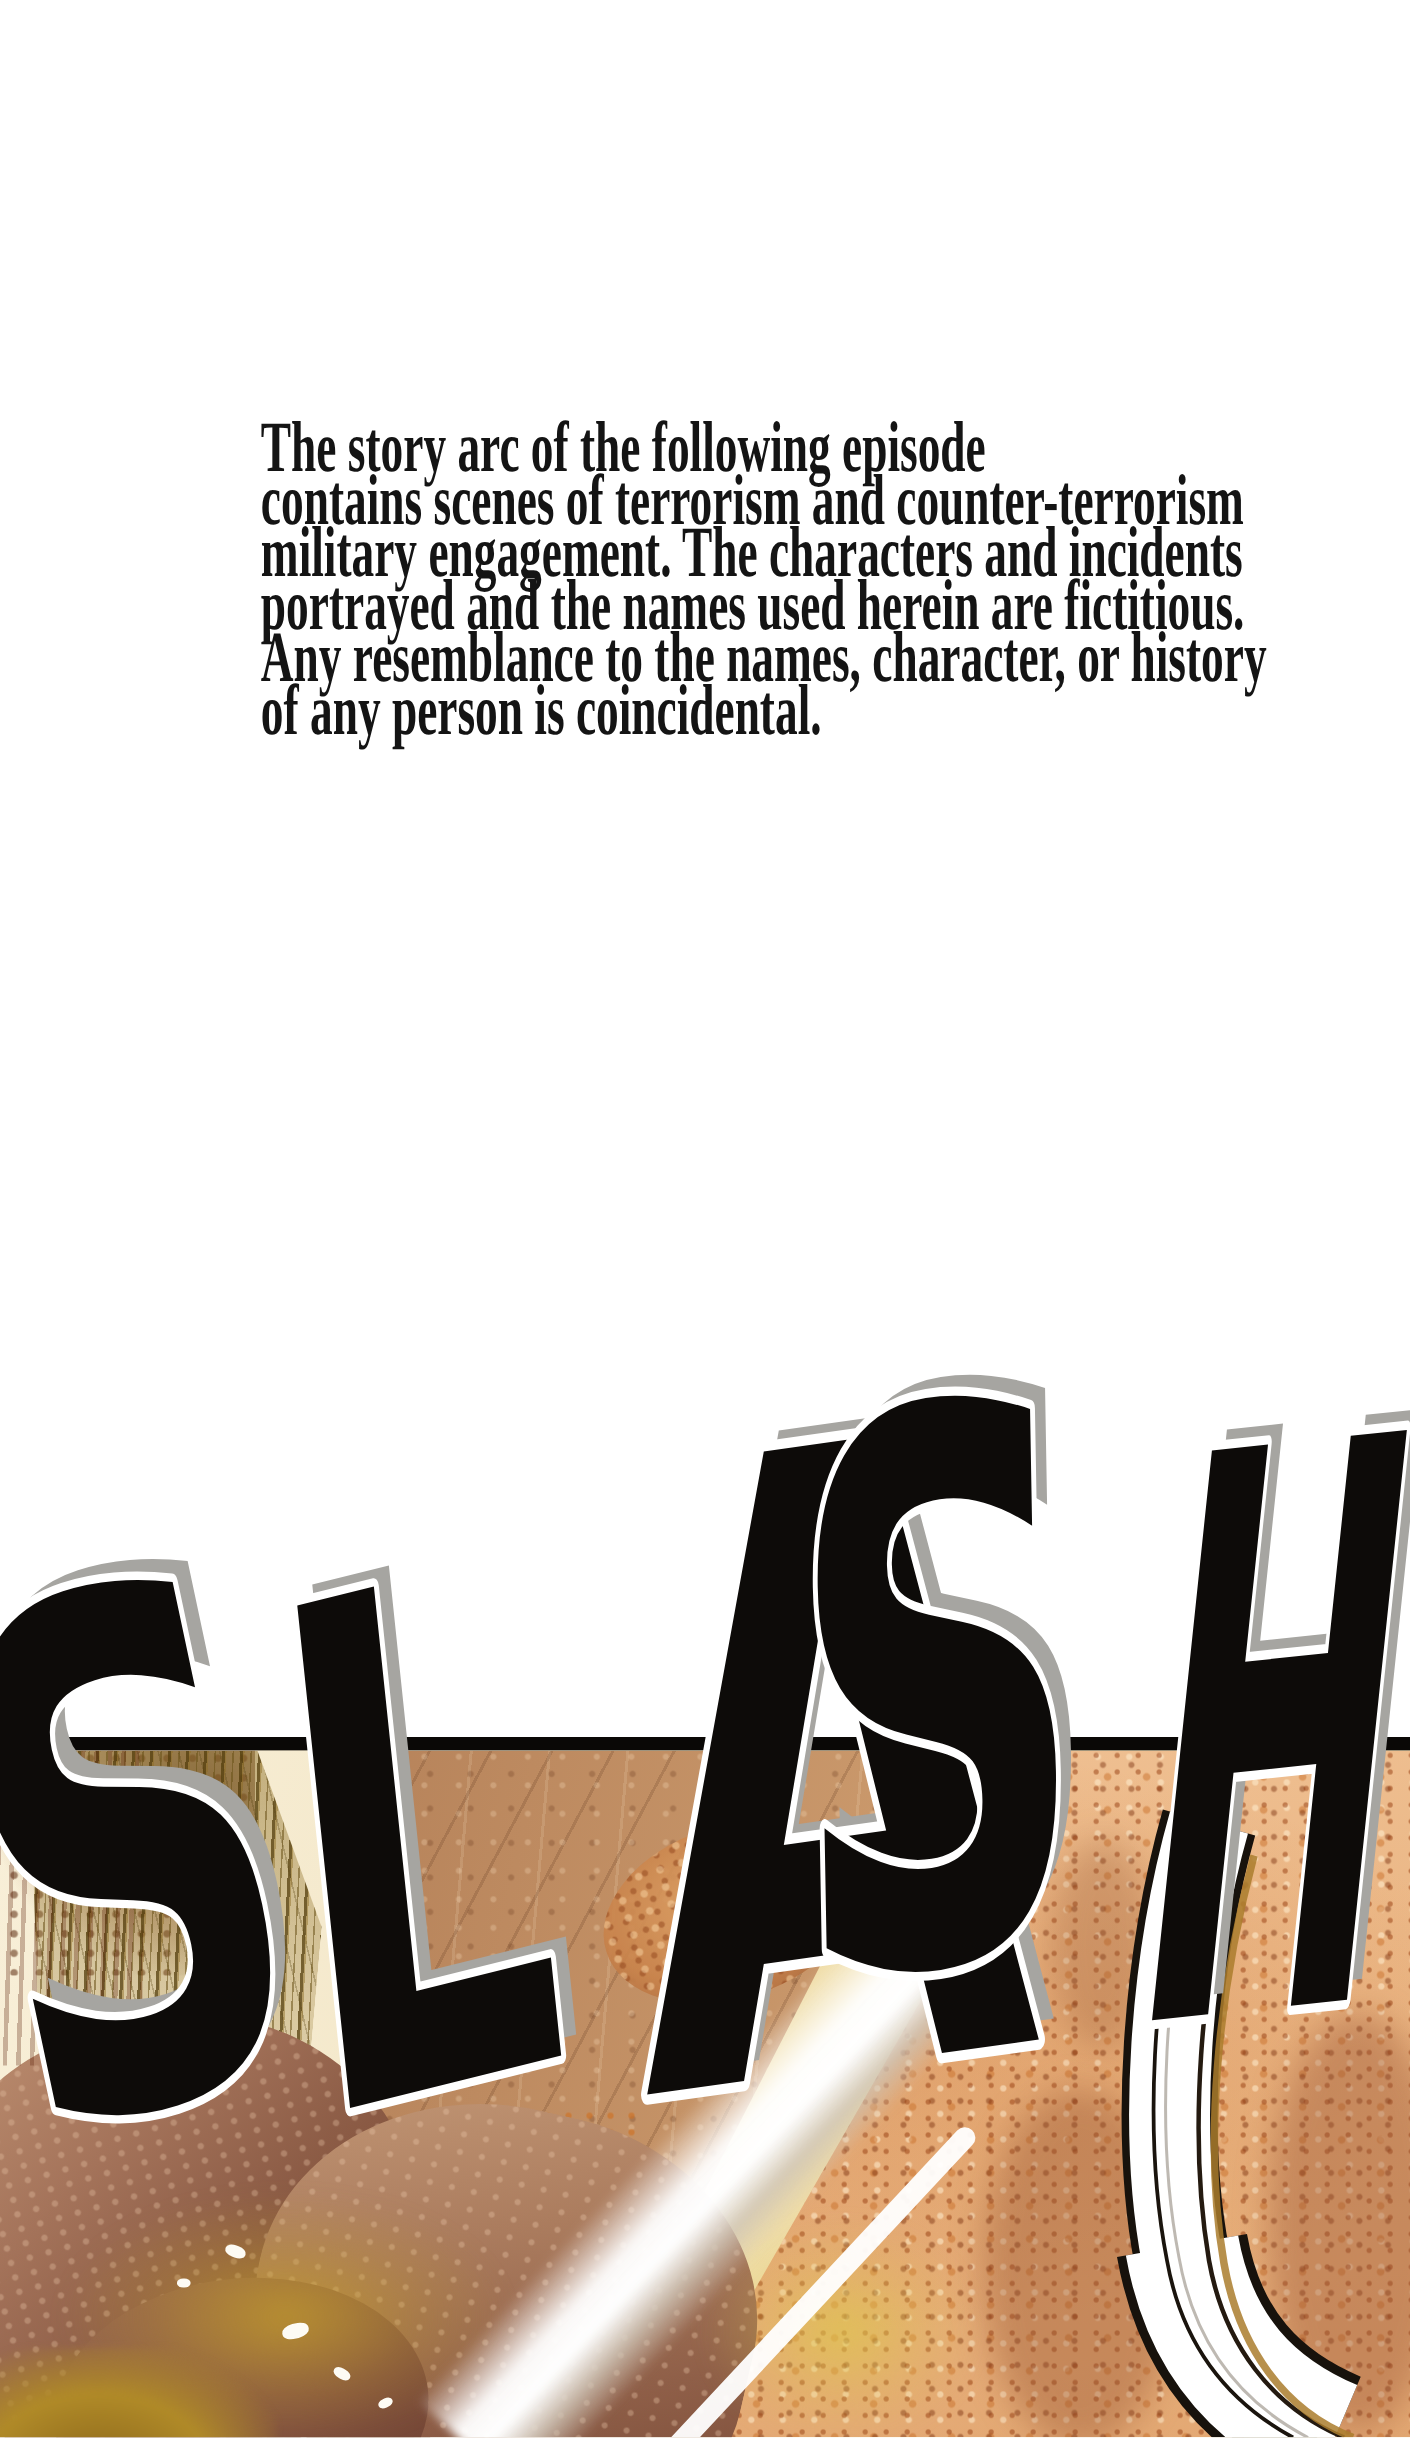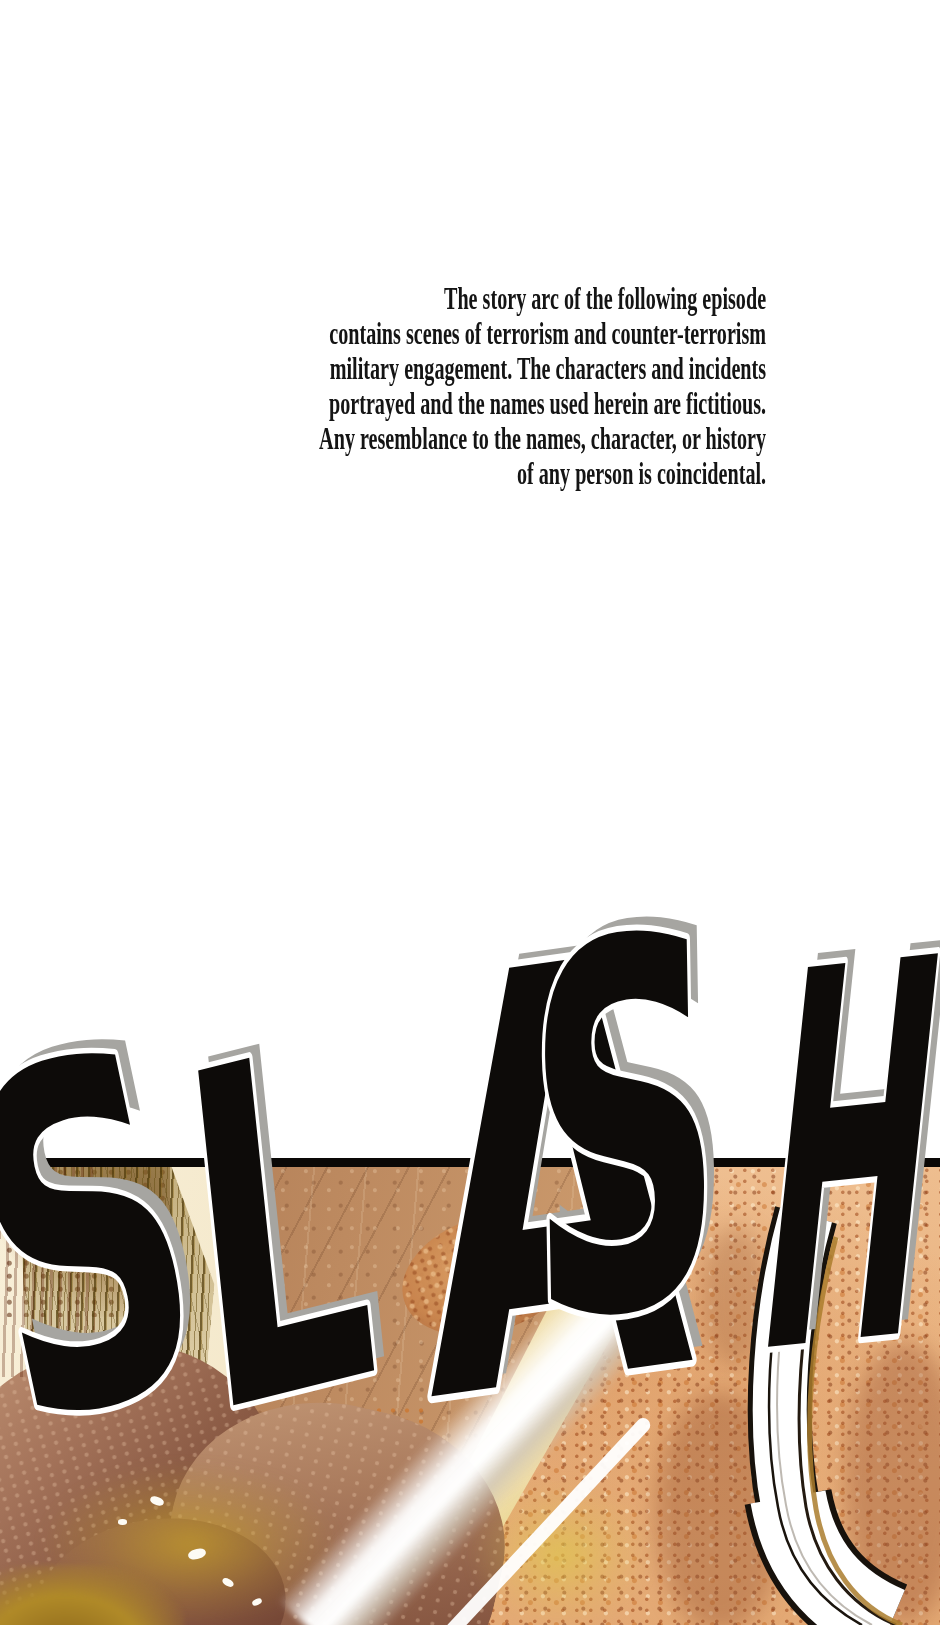--- a/index.html
+++ b/index.html
@@ -1,20 +1,20 @@
 <!DOCTYPE html>
 <html><head>
 <meta charset="utf-8">
 <style>
   html,body{margin:0;padding:0;background:#ffffff;}
   .page{position:relative;width:940px;height:1625px;background:#ffffff;overflow:hidden;
         font-family:"Liberation Serif",serif;}
   
-  .disclaimer{position:absolute;top:281px;left:0;width:940px;text-align:right;
-              color:#141414;font-weight:700;font-size:32px;line-height:35px;}
+  .disclaimer{position:absolute;top:281px;left:0;width:940px;text-align:left;
+              color:#141414;font-weight:700;font-size:48px;line-height:35px;}
   .disclaimer .dline{transform:scaleX(0.63);transform-origin:50% 50%;white-space:nowrap;}
   
   .panel{position:absolute;left:0;top:1158px;width:940px;height:467px;
          border-top:9px solid #0a0806;box-sizing:border-box;overflow:hidden;background:#f4e9cc;}
   .panel .lay{position:absolute;inset:0;}
   .sc-base{background:linear-gradient(102deg,#f8efd8 0%,#f4e8ca 32%,#efdfb9 52%,#ecd7a6 68%,#ead2a0 100%);}
   .sc-brownface{clip-path:polygon(25% 0,67% 0,54% 55%,42% 100%,26% 100%);
     background:
       radial-gradient(circle at 30% 22%,rgba(255,232,200,.25) 0 1.5px,transparent 2.5px),
       radial-gradient(circle at 62% 68%,rgba(110,62,34,.30) 0 1.5px,transparent 2.6px),

